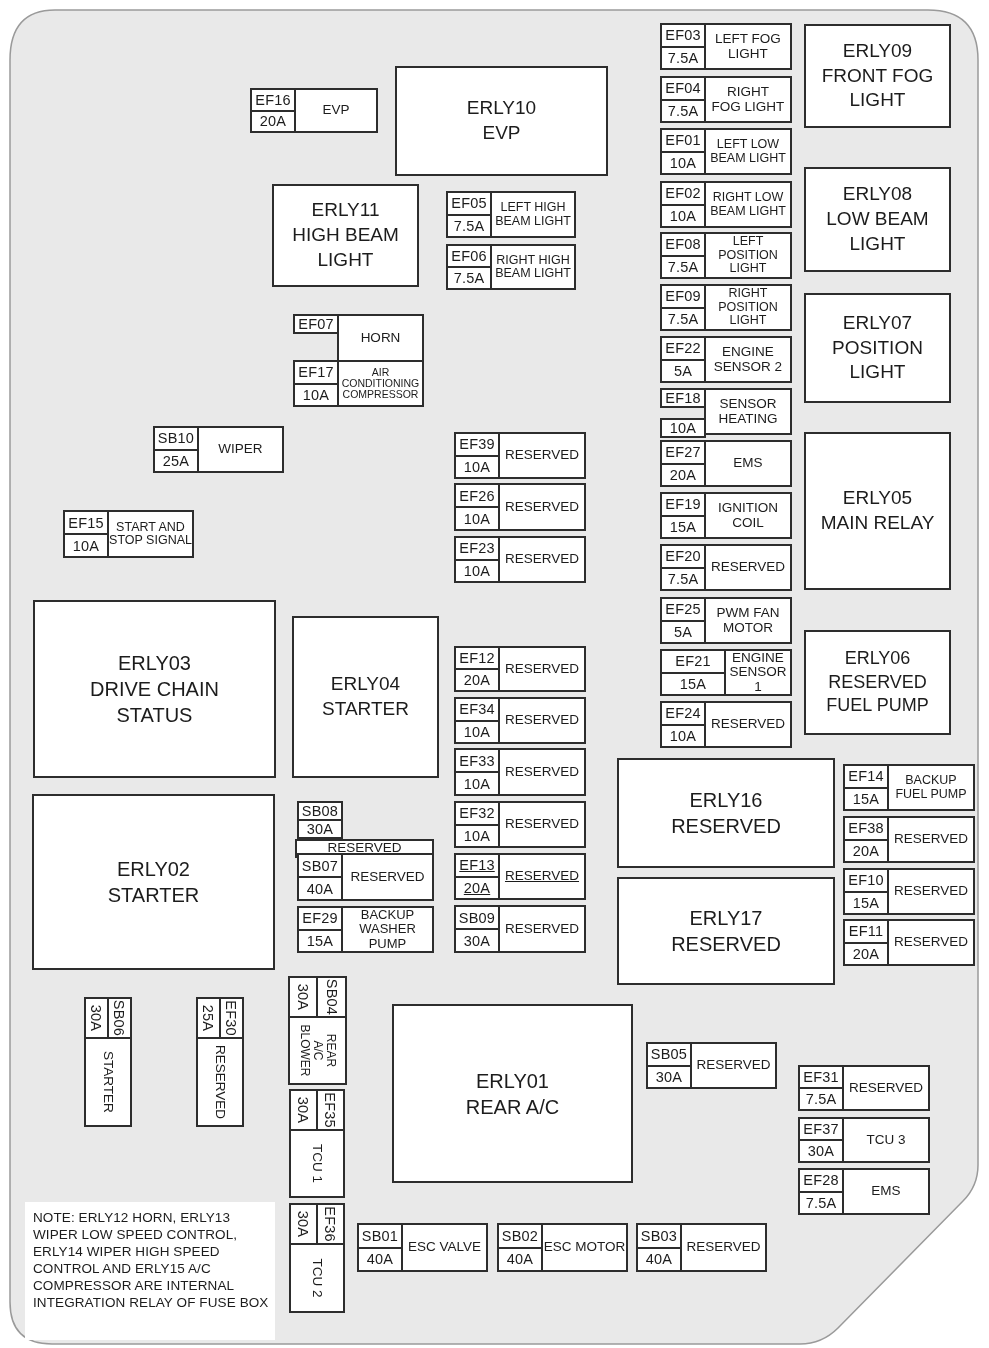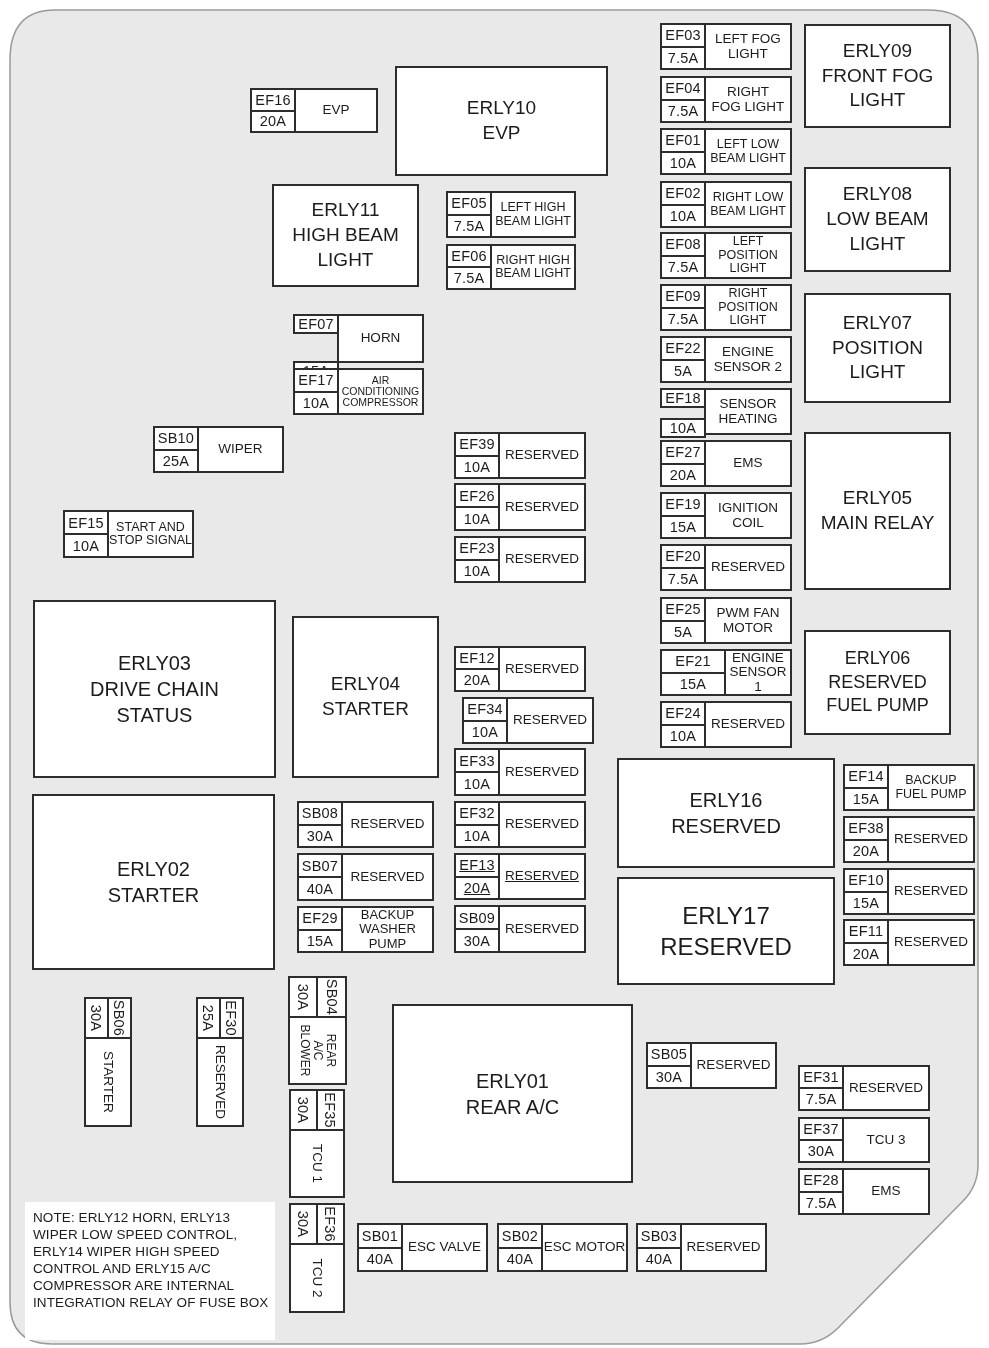--- a/index.html
+++ b/index.html
@@ -65,21 +65,21 @@
 FUEL PUMP</div>
     <div class="relay" style="left: 33px; top: 600px; width: 239px; height: 174px; font-size: 20px;">ERLY03
 DRIVE CHAIN
 STATUS</div>
     <div class="relay" style="left: 292px; top: 616px; width: 143px; height: 158px;">ERLY04
 STARTER</div>
     <div class="relay" style="left: 32px; top: 794px; width: 239px; height: 172px; font-size: 20px;">ERLY02
 STARTER</div>
     <div class="relay" style="left: 617px; top: 758px; width: 214px; height: 106px; font-size: 20px;">ERLY16
 RESERVED</div>
-    <div class="relay" style="left: 617px; top: 877px; width: 214px; height: 104px; font-size: 24px;">ERLY17
+    <div class="relay" style="left: 617px; top: 877px; width: 214px; height: 104px; font-size: 20px;">ERLY17
 RESERVED</div>
     <div class="relay" style="left: 392px; top: 1004px; width: 237px; height: 175px; font-size: 20px;">ERLY01
 REAR A/C</div>
     <div class="fuse" style="left: 250px; top: 88px; width: 128px; height: 45px;">
       <div class="fuse-inner" style="width: 128px; height: 45px;">
         <div class="codecol" style="width: 46px;">
           <div class="code">EF16</div>
           <div class="amp">20A</div>
         </div>
         <div class="flabel" style="font-size: 13.5px;">EVP</div>
@@ -246,21 +246,21 @@
     </div>
     <div class="fuse" style="left: 293px; top: 314px; width: 131px; height: 49px;">
       <div class="fuse-inner" style="width: 131px; height: 49px;">
         <div class="codecol" style="width: 46px; gap: 29px;">
           <div class="code">EF07</div>
           <div class="amp">15A</div>
         </div>
         <div class="flabel" style="font-size: 13.5px;">HORN</div>
       </div>
     </div>
-    <div class="fuse" style="left: 293px; top: 368px; width: 131px; height: 47px;">
+    <div class="fuse" style="left: 293px; top: 360px; width: 131px; height: 47px;">
       <div class="fuse-inner" style="width: 131px; height: 47px;">
         <div class="codecol" style="width: 46px;">
           <div class="code">EF17</div>
           <div class="amp">10A</div>
         </div>
         <div class="flabel" style="font-size: 10.5px;">AIR
 CONDITIONING
 COMPRESSOR</div>
       </div>
     </div>
@@ -313,21 +313,21 @@
     <div class="fuse" style="left: 454px; top: 646px; width: 132px; height: 46px;">
       <div class="fuse-inner" style="width: 132px; height: 46px;">
         <div class="codecol" style="width: 46px;">
           <div class="code">EF12</div>
           <div class="amp">20A</div>
         </div>
         <div class="flabel" style="font-size: 13.5px;">RESERVED</div>
       </div>
     </div>
     <div class="fuse" style="left: 454px; top: 697px; width: 132px; height: 47px;">
-      <div class="fuse-inner" style="width: 132px; height: 47px; margin-left: 8px;">
+      <div class="fuse-inner" style="width: 132px; height: 47px;">
         <div class="codecol" style="width: 46px;">
           <div class="code">EF34</div>
           <div class="amp">10A</div>
         </div>
         <div class="flabel" style="font-size: 13.5px;">RESERVED</div>
       </div>
     </div>
     <div class="fuse" style="left: 454px; top: 748px; width: 132px; height: 48px;">
       <div class="fuse-inner" style="width: 132px; height: 48px;">
         <div class="codecol" style="width: 46px;">
@@ -358,21 +358,21 @@
     <div class="fuse" style="left: 454px; top: 905px; width: 132px; height: 48px;">
       <div class="fuse-inner" style="width: 132px; height: 48px;">
         <div class="codecol" style="width: 46px;">
           <div class="code">SB09</div>
           <div class="amp">30A</div>
         </div>
         <div class="flabel" style="font-size: 13.5px;">RESERVED</div>
       </div>
     </div>
     <div class="fuse" style="left: 297px; top: 801px; width: 137px; height: 47px;">
-      <div class="fuse-inner" style="width: 137px; height: 47px;">
+      <div class="fuse-inner" style="width: 137px; height: 47px; flex-direction: column;">
         <div class="codecol" style="width: 46px;">
           <div class="code">SB08</div>
           <div class="amp">30A</div>
         </div>
         <div class="flabel" style="font-size: 13.5px;">RESERVED</div>
       </div>
     </div>
     <div class="fuse" style="left: 297px; top: 853px; width: 137px; height: 48px;">
       <div class="fuse-inner" style="width: 137px; height: 48px;">
         <div class="codecol" style="width: 46px;">

